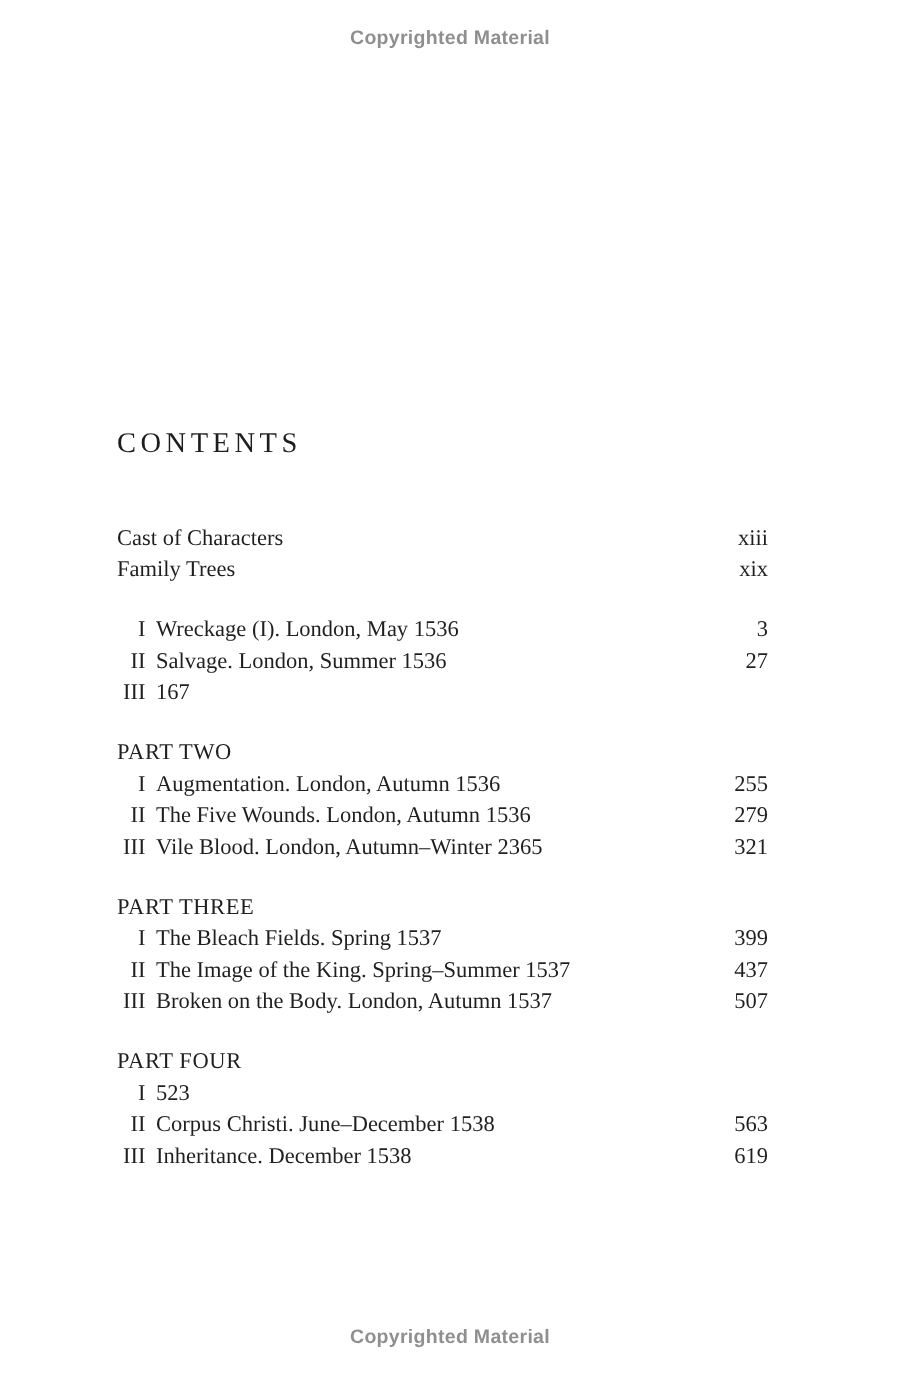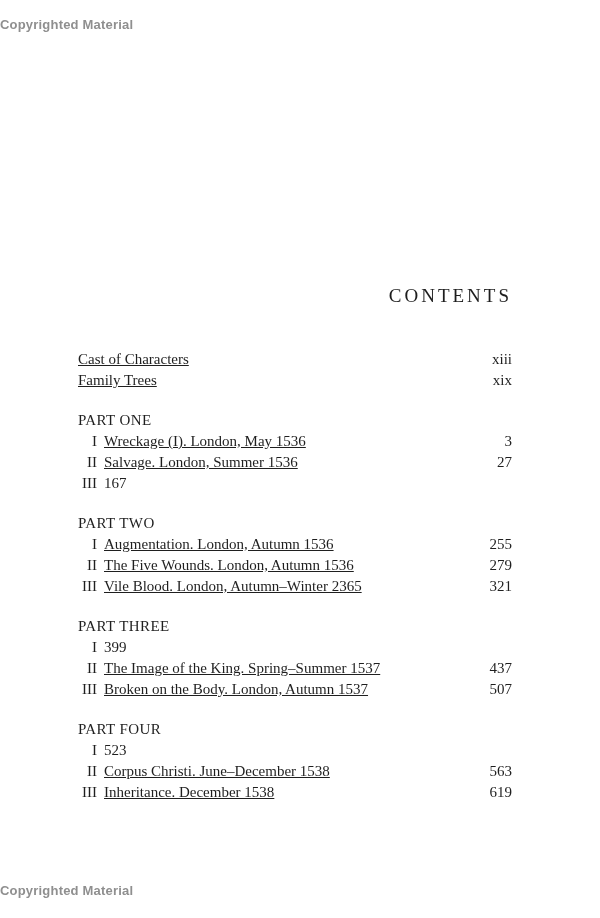--- a/index.html
+++ b/index.html
@@ -13,55 +13,55 @@
     height: 918px;
     background: #ffffff;
     overflow: hidden;
     font-family: "Liberation Serif", "DejaVu Serif", serif;
     color: #1f1f1f;
   }
   .copyright {
     position: absolute;
     left: 0;
     width: 100%;
+    text-align: center;
     font-family: "Liberation Sans", "DejaVu Sans", sans-serif;
     font-weight: bold;
     font-size: 13px;
     letter-spacing: 0.2px;
     color: #8f8f8f;
   }
   .copyright.top { top: 17px; }
   .copyright.bottom { top: 883px; }
   .contents-title {
     position: absolute;
     top: 285px;
     left: 78px;
     width: 434px;
     margin: 0;
-    text-align: right;
+    text-align: left;
     font-size: 19px;
     font-weight: 400;
     letter-spacing: 3px;
     color: #1d1d1d;
   }
   .toc {
     position: absolute;
     top: 349px;
     left: 78px;
     width: 434px;
     font-size: 15px;
     line-height: 21px;
   }
   .row {
     display: flex;
     align-items: baseline;
   }
   .row .title {
     flex: 1;
-    text-decoration: underline;
   }
   .row .pagenum {
     flex: none;
     text-align: left;
   }
   .ch-row .numeral {
     flex: none;
     width: 19px;
     text-align: right;
     margin-right: 7px;
@@ -87,21 +87,20 @@
     <div class="row fm-row">
       <span class="title">Cast of Characters</span>
       <span class="pagenum">xiii</span>
     </div>
     <div class="row fm-row">
       <span class="title">Family Trees</span>
       <span class="pagenum">xix</span>
     </div>
 
     <section class="part">
-      <div class="part-heading">PART ONE</div>
       <div class="row ch-row">
         <span class="numeral">I</span>
         <span class="title">Wreckage (I). London, May 1536</span>
         <span class="pagenum">3</span>
       </div>
       <div class="row ch-row">
         <span class="numeral">II</span>
         <span class="title">Salvage. London, Summer 1536</span>
         <span class="pagenum">27</span>
       </div>
@@ -127,20 +126,21 @@
         <span class="numeral">III</span>
         <span class="title">Vile Blood. London, Autumn–Winter 2365</span>
         <span class="pagenum">321</span>
       </div>
     </section>
 
     <section class="part">
       <div class="part-heading">PART THREE</div>
       <div class="row ch-row">
         <span class="numeral">I</span>
+        <span class="title">The Bleach Fields. Spring 1537</span>
         <span class="pagenum">399</span>
       </div>
       <div class="row ch-row">
         <span class="numeral">II</span>
         <span class="title">The Image of the King. Spring–Summer 1537</span>
         <span class="pagenum">437</span>
       </div>
       <div class="row ch-row">
         <span class="numeral">III</span>
         <span class="title">Broken on the Body. London, Autumn 1537</span>

